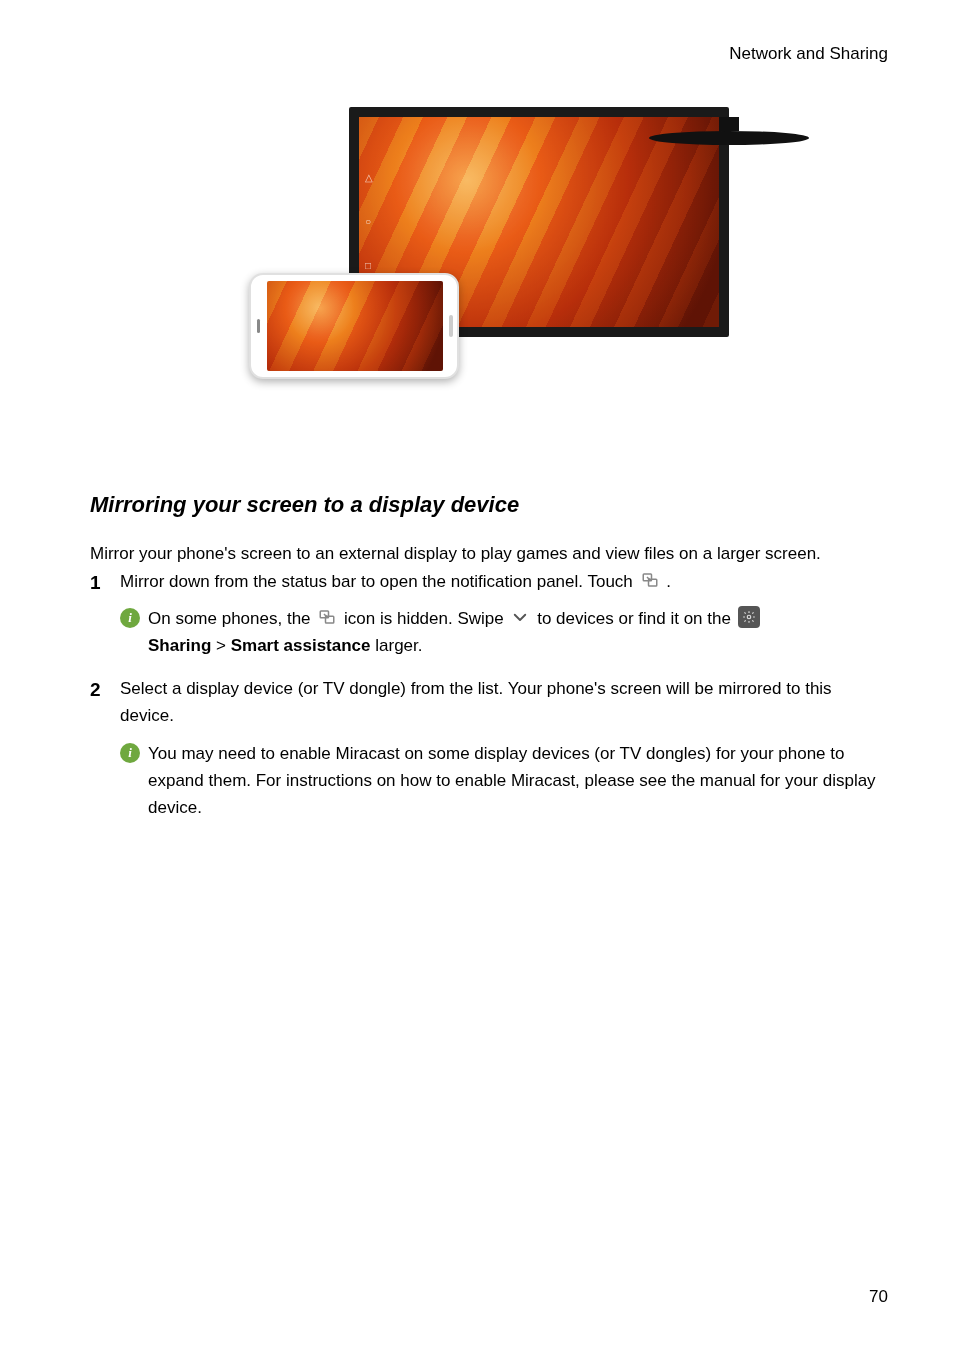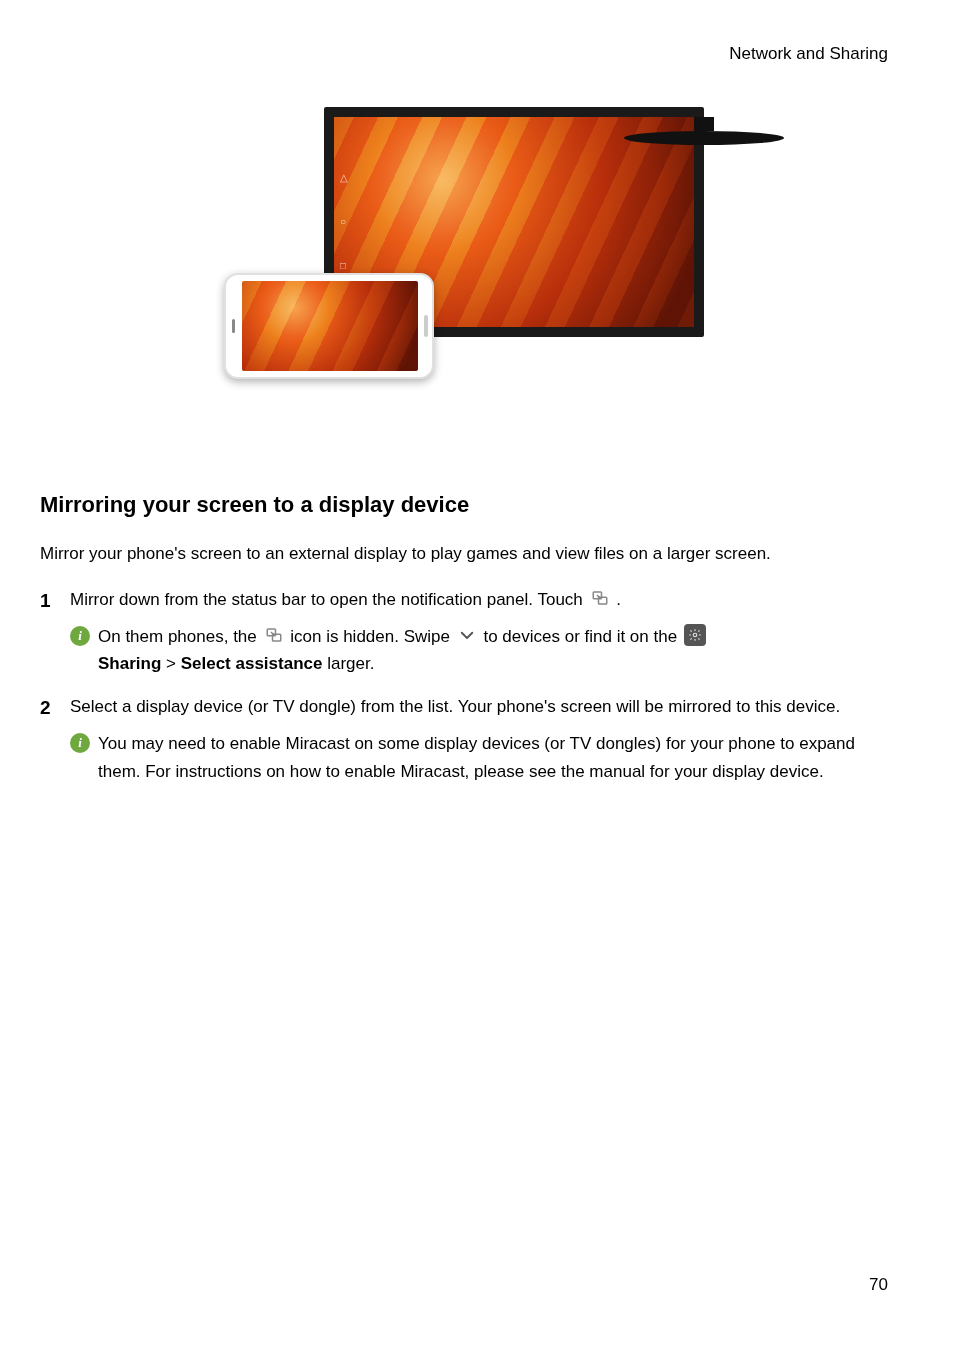--- a/index.html
+++ b/index.html
@@ -7,21 +7,21 @@
     font-family: Arial, Helvetica, sans-serif;
     width: 954px;
     height: 1350px;
     background: #fff;
     color: #000;
     position: relative;
     font-size: 17px;
     line-height: 1.6;
   }
   .page {
-    padding: 40px 66px 0 40px;
+    padding: 40px 66px 0 90px;
   }
   .header-text {
     text-align: right;
     font-size: 17px;
     margin-bottom: 40px;
   }
   .illustration {
     display: flex;
     justify-content: center;
     margin-bottom: 120px;
@@ -147,23 +147,23 @@
     top: 6px;
     bottom: 6px;
     border-radius: 2px;
     overflow: hidden;
   }
 
   h2.section-title {
     font-size: 22px;
     font-weight: bold;
     margin-bottom: 18px;
+    font-style: italic;
   }
   p.intro {
-    margin-bottom: 18px;
   }
   ol.steps {
     list-style: none;
     padding-left: 0;
   }
   ol.steps > li {
     display: flex;
     margin-bottom: 10px;
   }
   .step-num {
@@ -225,21 +225,21 @@
     position: relative;
     top: -2px;
     align-items: center;
     justify-content: center;
     margin: 0 2px;
   }
   .app-icon-box svg { width: 14px; height: 14px; }
   .page-num {
     position: absolute;
     right: 66px;
-    bottom: 52px;
+    bottom: 40px;
     font-size: 17px;
   }
 </style>
 </head>
 <body>
 
 <div class="page">
   <div class="header-text">Network and Sharing</div>
 
   <div class="illustration">
@@ -280,21 +280,21 @@
             <rect x="10" y="11" width="11" height="9" rx="1"></rect>
             <path d="M8 8 L12 12" marker-end=""></path>
             <polygon points="12,12 9,11 11,9" fill="#888" stroke="none"></polygon>
           </svg>
         </span>
         <span>.</span>
 
         <div class="note">
           <div class="note-icon">i</div>
           <div class="note-body">
-            <span>On them phones, the </span>
+            <span>On some phones, the </span>
             <span class="inline-icon">
               <svg viewBox="0 0 24 24" fill="none" stroke="#888" stroke-width="2">
                 <rect x="3" y="4" width="11" height="9" rx="1"></rect>
                 <rect x="10" y="11" width="11" height="9" rx="1"></rect>
                 <path d="M8 8 L12 12"></path>
                 <polygon points="12,12 9,11 11,9" fill="#888" stroke="none"></polygon>
               </svg>
             </span>
             <span> icon is hidden. Swipe </span>
             <span class="inline-icon">
@@ -303,21 +303,21 @@
               </svg>
             </span>
             <span> to devices or find it on the </span>
             <span class="app-icon-box">
               <svg viewBox="0 0 24 24" fill="none" stroke="#ddd" stroke-width="2">
                 <circle cx="12" cy="12" r="3"></circle>
                 <path d="M12 2v3M12 19v3M4.2 4.2l2.1 2.1M17.7 17.7l2.1 2.1M2 12h3M19 12h3M4.2 19.8l2.1-2.1M17.7 6.3l2.1-2.1"></path>
               </svg>
             </span>
             <br>
-            <span class="bold">Sharing</span><span> &gt; </span><span class="bold">Select assistance</span><span> larger.</span>
+            <span class="bold">Sharing</span><span> &gt; </span><span class="bold">Smart assistance</span><span> larger.</span>
           </div>
         </div>
       </div>
     </li>
 
     <li>
       <div class="step-num">2</div>
       <div class="step-body">
         <span>Select a display device (or TV dongle) from the list. Your phone's screen will be mirrored to this device.</span>
         <div class="note">

